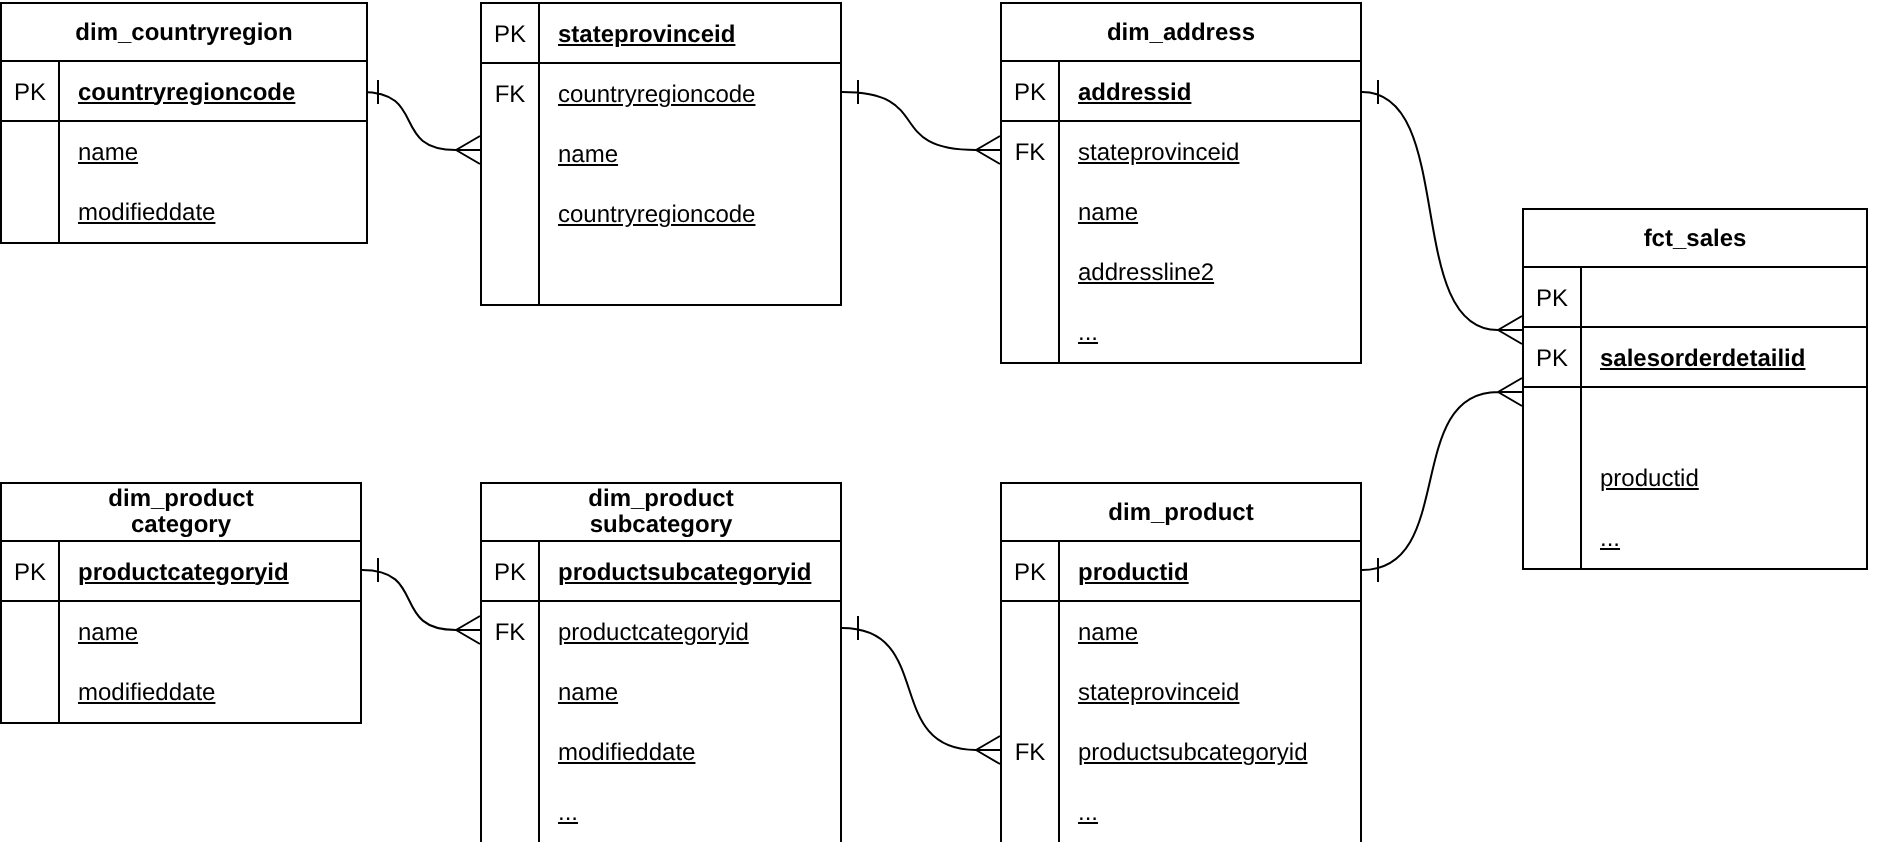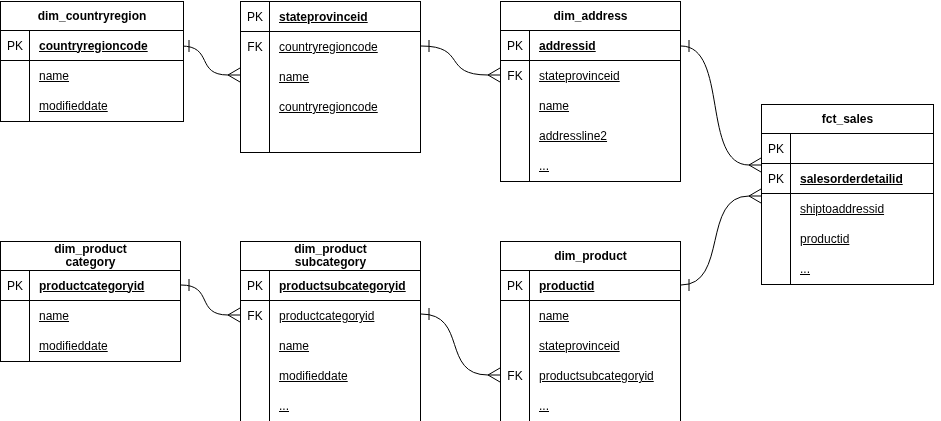--- a/index.html
+++ b/index.html
@@ -147,21 +147,20 @@
     <div class="t-title">fct_sales</div>
     <div class="t-row pk">
       <span class="key">PK</span>
     </div>
     <div class="t-row pk">
       <span class="key">PK</span>
       <span class="field">salesorderdetailid</span>
     </div>
     <div class="t-row">
       <span class="key"></span>
-      <span class="field">shiptoaddressid</span>
     </div>
     <div class="t-row">
       <span class="key"></span>
       <span class="field">productid</span>
     </div>
     <div class="t-row">
       <span class="key"></span>
       <span class="field">...</span>
     </div>
   </div>

